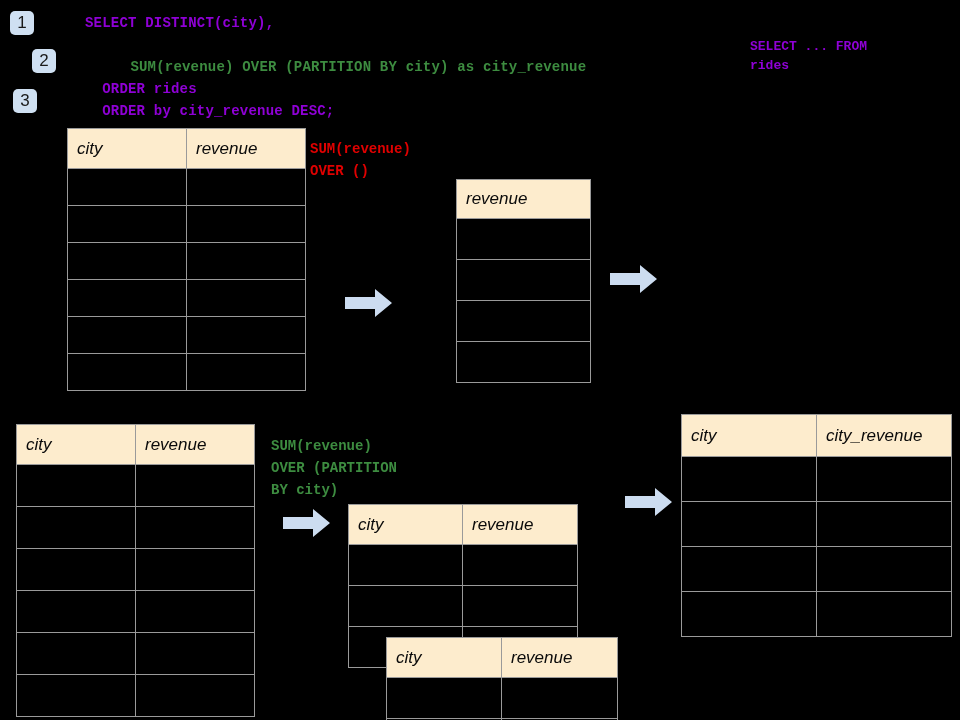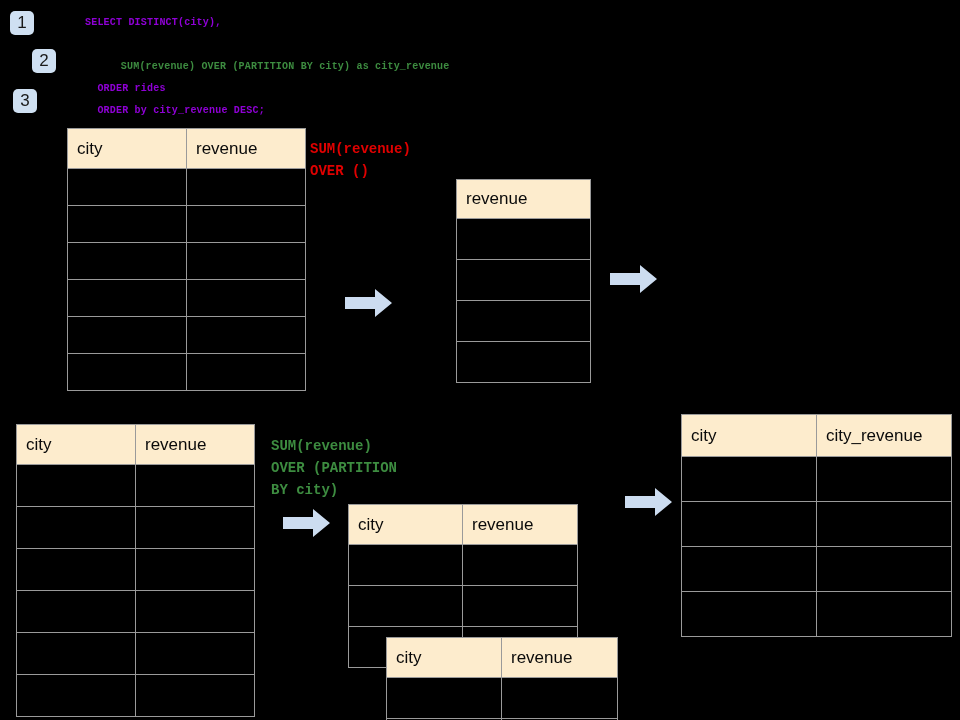--- a/index.html
+++ b/index.html
@@ -27,21 +27,21 @@
     line-height: 24px;
     text-align: center;
     width: 24px;
     height: 24px;
   }
 
   
   .sql {
     position: absolute;
     font-family: "Liberation Mono", monospace;
-    font-size: 10px;
+    font-size: 14px;
     font-weight: bold;
     letter-spacing: 0.2px;
     white-space: pre;
     line-height: 22px;
   }
   .sql-purple { color: #8f00d6; }
   .sql-red    { color: #e00000; }
   .sql-green  { color: #3d8c40; }
 
   
@@ -56,20 +56,21 @@
   .note-purple { color: #8f00d6; font-size: 13px; line-height: 19px; }
   .note-red    { color: #e00000; }
   .note-green  { color: #3d8c40; }
 
   
   .tbl {
     position: absolute;
     border-collapse: collapse;
     background: #a21caf;
     table-layout: fixed;
+    font-style: italic;
   }
   .tbl th, .tbl td {
     border: 1px solid #9a9a9a;
     padding: 0;
     margin: 0;
   }
   .tbl th {
     background: #fdeccd;
     color: #0a0a0a;
     font-family: "Liberation Sans", sans-serif;
@@ -95,20 +96,22 @@
 
   <div class="badge" style="left:10px; top:11px;">1</div>
   <div class="badge" style="left:32px; top:49px;">2</div>
   <div class="badge" style="left:13px; top:89px;">3</div>
 
   <div class="sql sql-purple" style="left:85px; top:12px;">SELECT DISTINCT(city),</div>
   <div class="sql sql-green" style="left:96px; top:56px;">    SUM(revenue) OVER (PARTITION BY city) as city_revenue</div>
   <div class="sql sql-purple" style="left:85px; top:78px;">  ORDER rides</div>
   <div class="sql sql-purple" style="left:85px; top:100px;">  ORDER by city_revenue DESC;</div>
 
+  <div class="note note-purple" style="left:750px; top:37px;">SELECT ... FROM
+rides</div>
 
   <div class="note note-red" style="left:310px; top:138px;">SUM(revenue)
 OVER ()</div>
 
   <div class="note note-green" style="left:271px; top:435px;">SUM(revenue)
 OVER (PARTITION
 BY city)</div>
 
   <table class="tbl" style="left:67px; top:128px; width:238px;">
     <colgroup>

